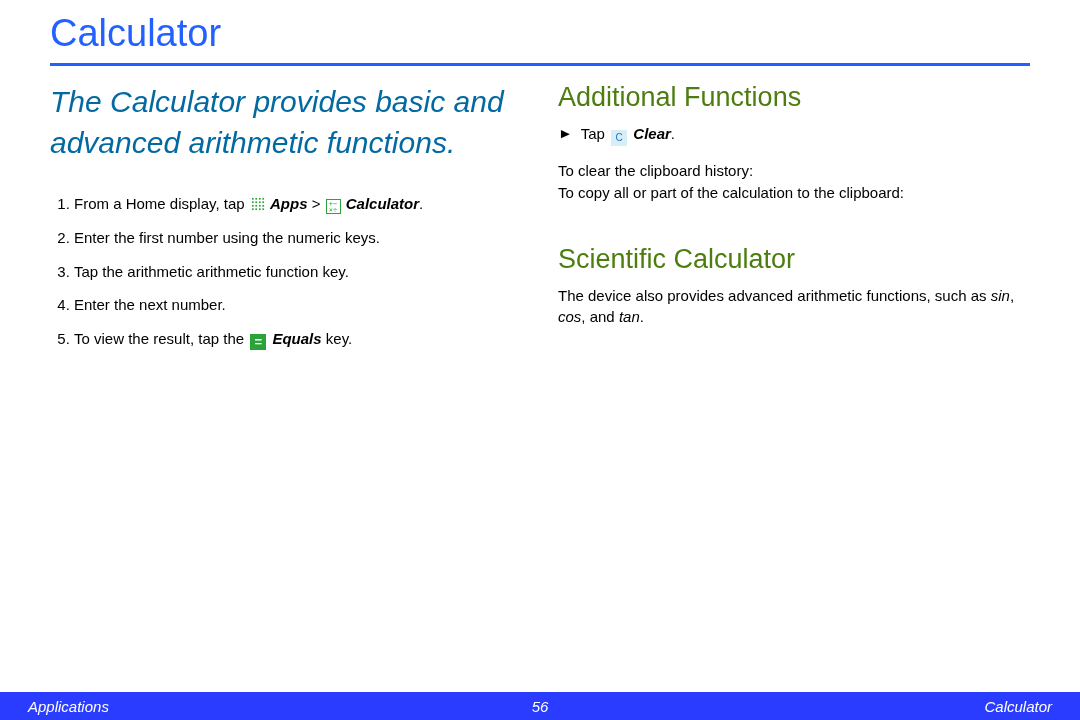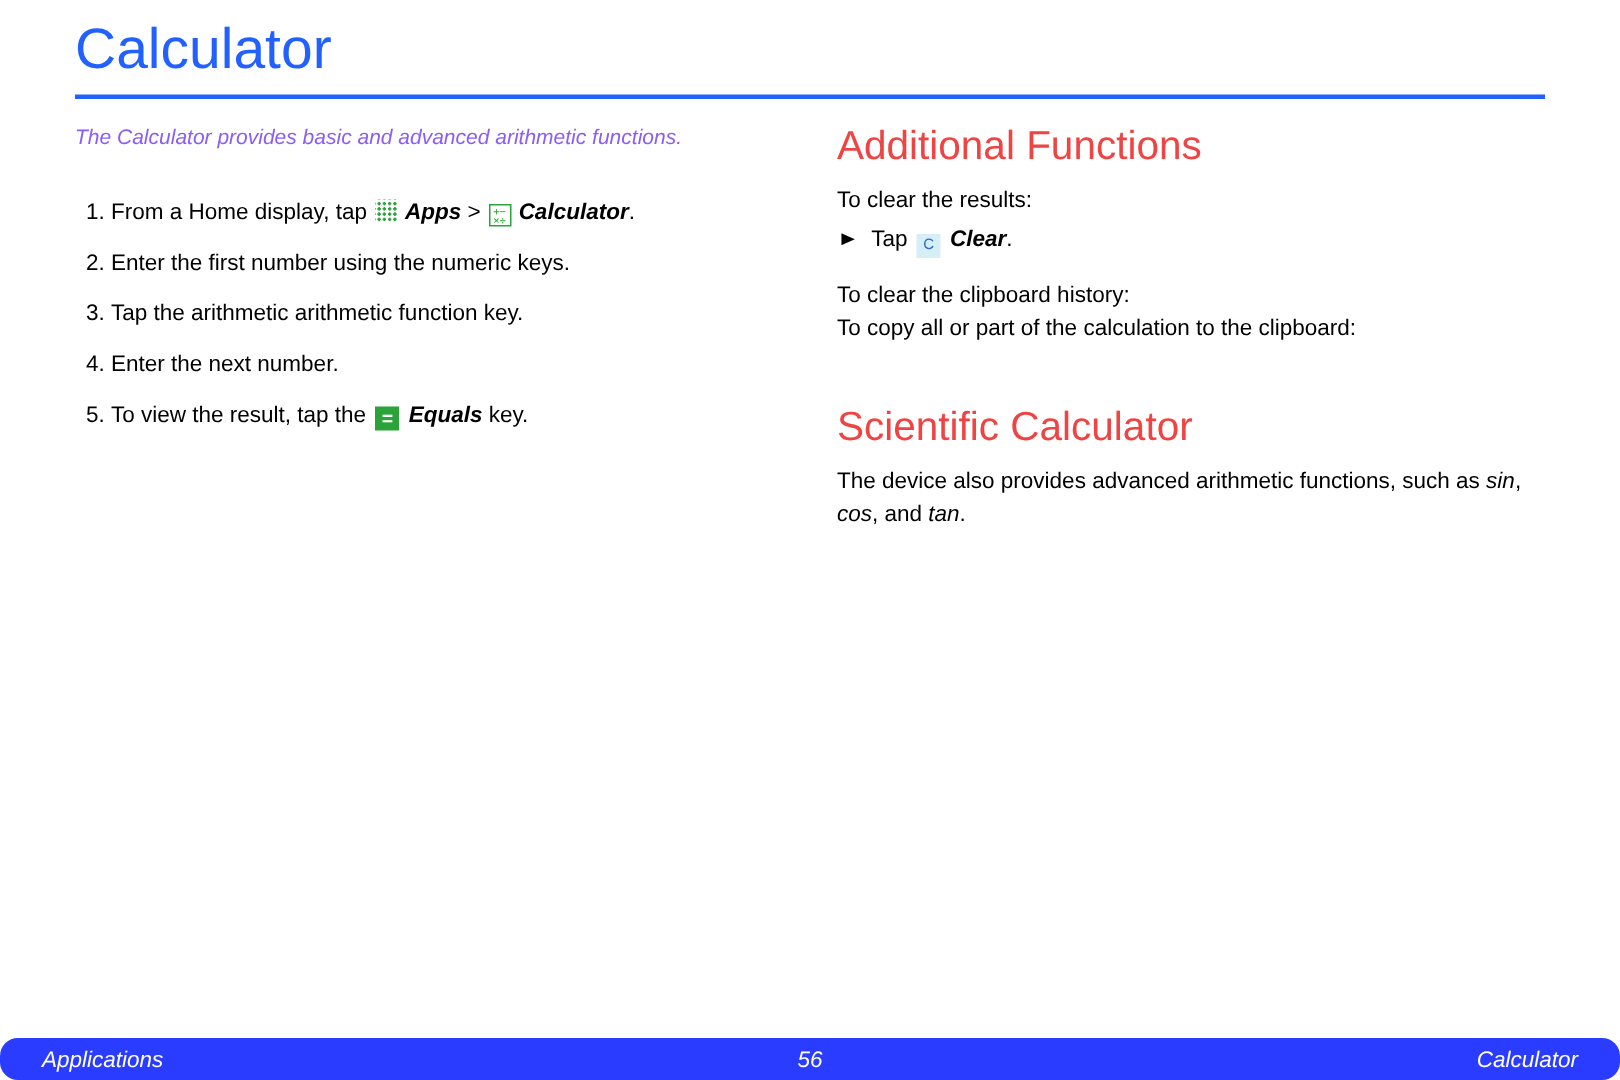--- a/index.html
+++ b/index.html
@@ -27,28 +27,28 @@
   }
   .columns {
     display: flex;
     gap: 36px;
   }
   .col {
     flex: 1;
     min-width: 0;
   }
   .intro {
-    color: #8b5cf6;
+    color: #0369a1;
     font-style: italic;
-    font-size: 14px;
+    font-size: 30px;
     line-height: 1.35;
     margin-bottom: 30px;
   }
   .section-heading {
-    color: #ef4444;
+    color: #4d7c0f;
     font-size: 27px;
     font-weight: 400;
     margin-bottom: 10px;
   }
   .section-heading.second { margin-top: 40px; }
   ol {
     list-style: decimal;
     padding-left: 24px;
     font-size: 15px;
     line-height: 1.45;
@@ -115,21 +115,20 @@
   .footer {
     position: absolute;
     left: 0; right: 0; bottom: 0;
     height: 28px;
     background: #2a3cff;
     color: #fff;
     display: flex;
     align-items: center;
     padding: 0 28px;
     font-size: 15px;
-    border-radius: 12px;
   }
   .footer .left { font-style: italic; }
   .footer .center { position:absolute; left:50%; transform:translateX(-50%);font-style:italic; }
   .footer .right { margin-left:auto; font-style: italic; }
 </style>
 </head>
 <body>
 
 <div class="page">
   <h1 class="page-title">Calculator</h1>
@@ -152,21 +151,20 @@
         <li>
           <span>To view the result, tap the </span><span class="icon-equals">=</span>
           <span class="bold">Equals</span><span> key.</span>
         </li>
       </ol>
     </div>
 
     <div class="col">
       <h2 class="section-heading">Additional Functions</h2>
 
-      <p class="body-text">To clear the results:</p>
       <p class="bullet-line">
         <span class="tri">►</span>
         <span>Tap </span><span class="icon-clear">C</span>
         <span class="bold">Clear</span><span>.</span>
       </p>
 
       <p class="body-text">To clear the clipboard history:</p>
 
       <p class="body-text">To copy all or part of the calculation to the clipboard:</p>
 

